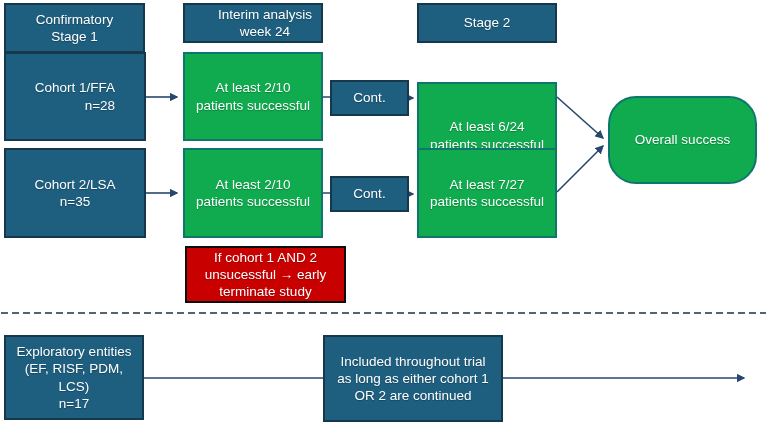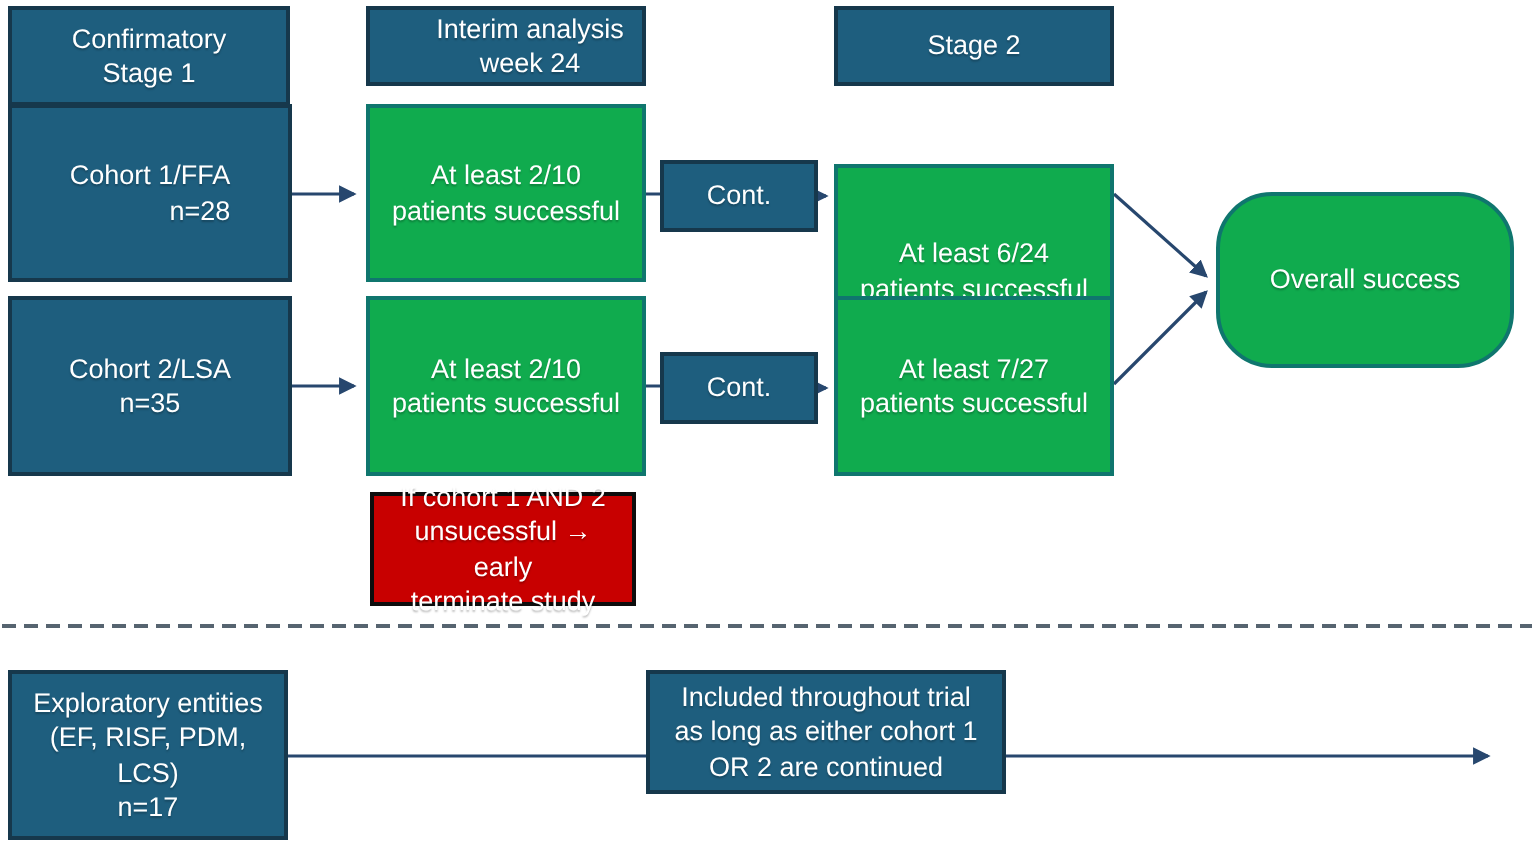--- a/index.html
+++ b/index.html
@@ -84,24 +84,24 @@
   <div class="box blue" style="left:4px; top:148px; width:142px; height:90px;">Cohort 2/LSA
 n=35</div>
   <div class="box green" style="left:183px; top:148px; width:140px; height:90px;">At least 2/10
 patients successful</div>
   <div class="box blue" style="left:330px; top:176px; width:79px; height:36px;">Cont.</div>
   <div class="box green" style="left:417px; top:148px; width:140px; height:90px;">At least 7/27
 patients successful</div>
 
   <div class="box green" style="left:608px; top:96px; width:149px; height:88px;border-radius:28px;">Overall success</div>
 
-  <div class="box red" style="left:185px; top:246px; width:133px; height:57px;">If cohort 1 AND 2
+  <div class="box red" style="left:185px; top:246px; width:161px; height:57px;">If cohort 1 AND 2
 unsucessful → early
 terminate study</div>
 
   <div class="box blue" style="left:4px; top:335px; width:140px; height:85px;">Exploratory entities
 (EF, RISF, PDM, LCS)
 n=17</div>
-  <div class="box blue" style="left:323px; top:335px; width:180px; height:62px;">Included throughout trial
+  <div class="box blue" style="left:323px; top:335px; width:180px; height:87px;">Included throughout trial
 as long as either cohort 1
 OR 2 are continued</div>
 
 </div>
 
 </body></html>

